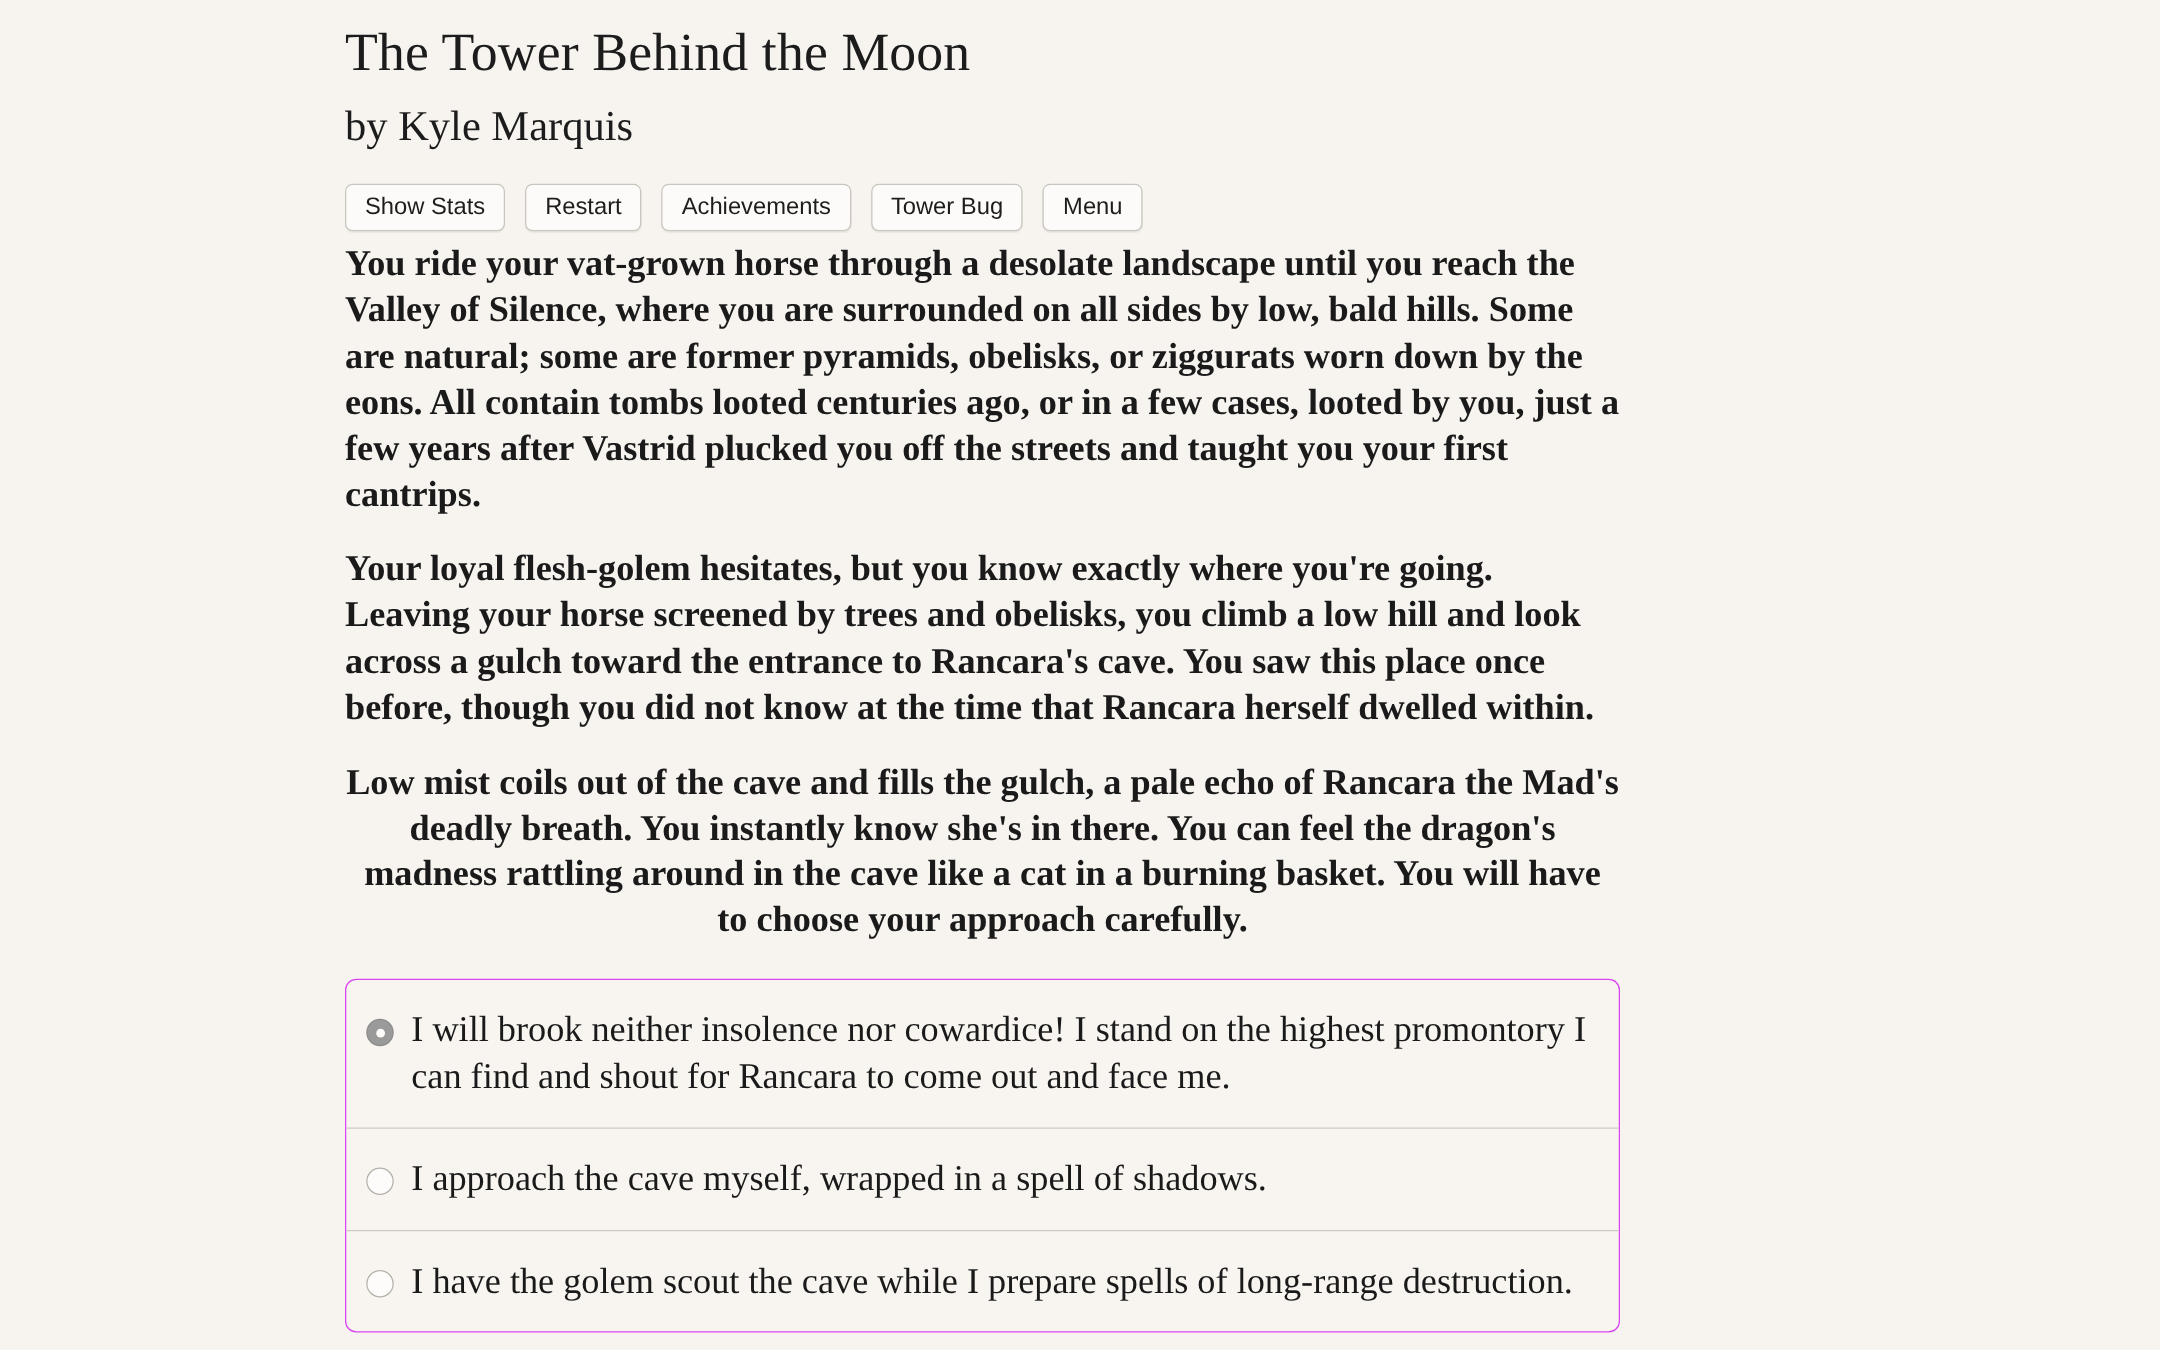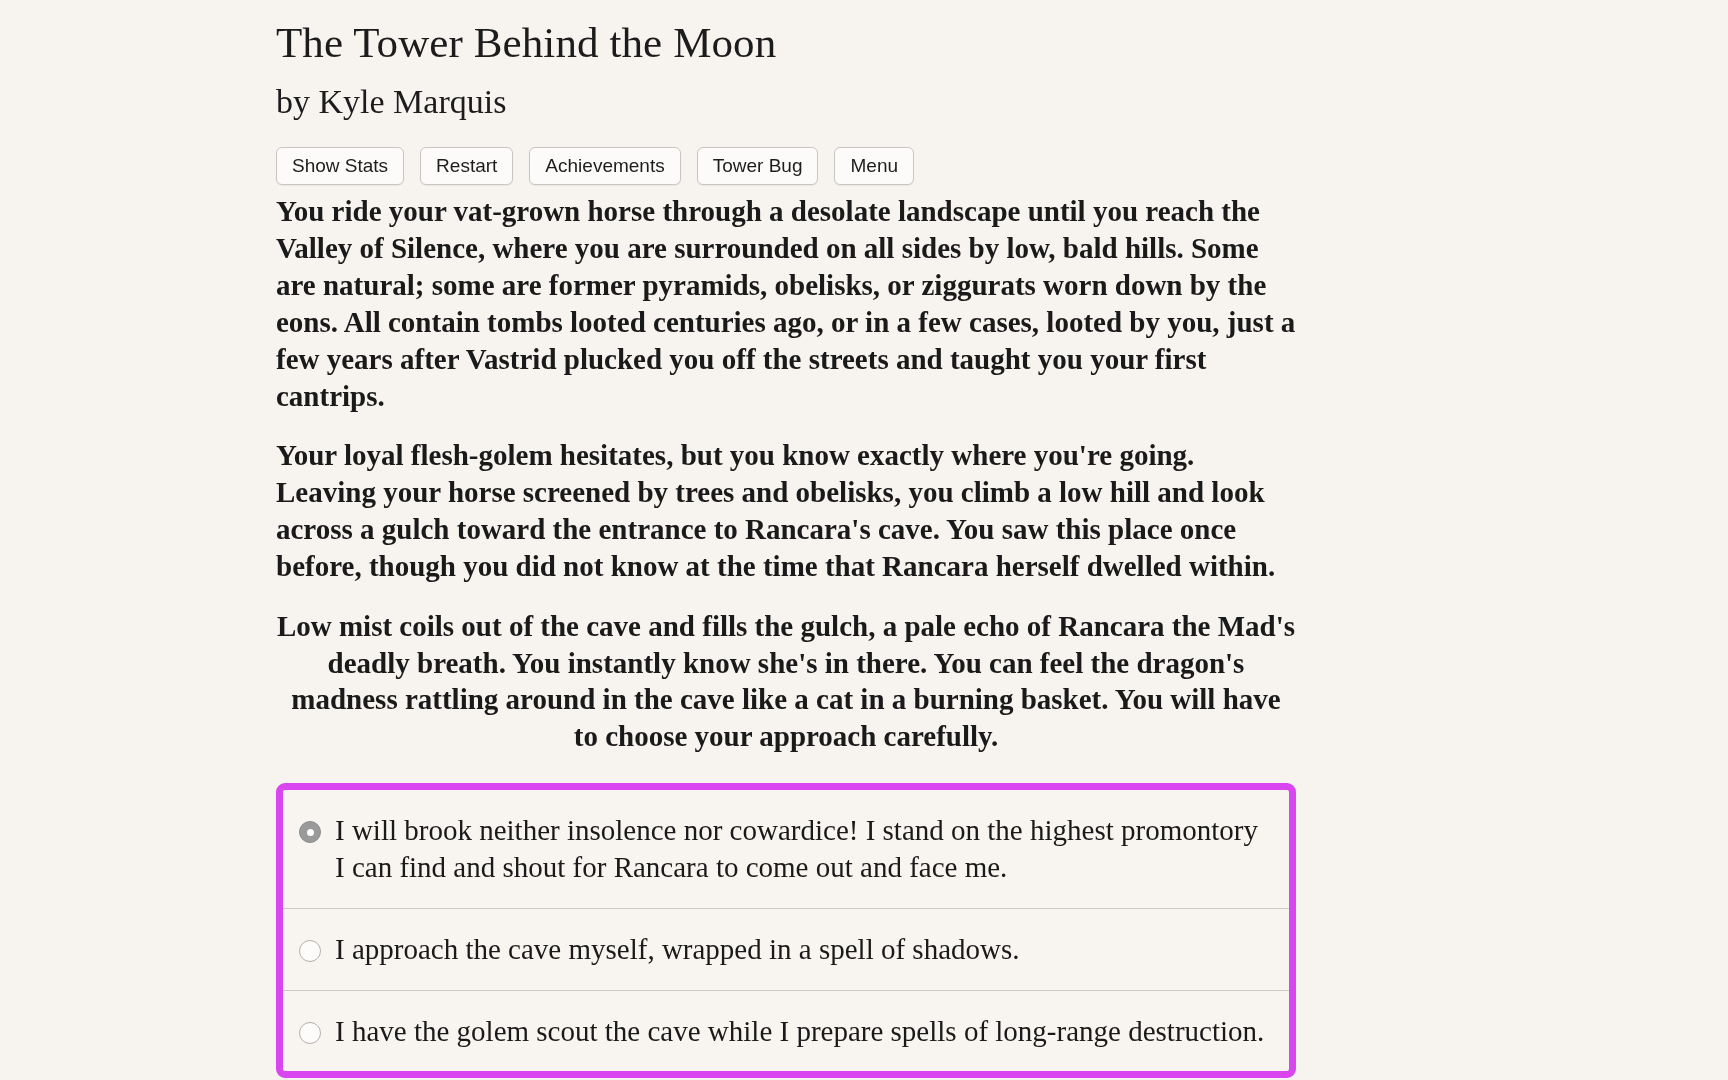--- a/index.html
+++ b/index.html
@@ -82,21 +82,21 @@
     text-align: left;
   }
   .story p:last-child {
     margin-bottom: 0;
     text-align: center;
   }
 
   
   .choices {
     margin-top: 28px;
-    border: 7px solid #d946ef;
+    border: 1px solid #d946ef;
     border-radius: 9px;
     background: #f8f5f1;
     overflow: hidden;
   }
   .choice {
     display: flex;
     align-items: flex-start;
     padding: 22px 18px 22px 16px;
     border-top: 1px solid #cdc9c3;
     cursor: pointer;

